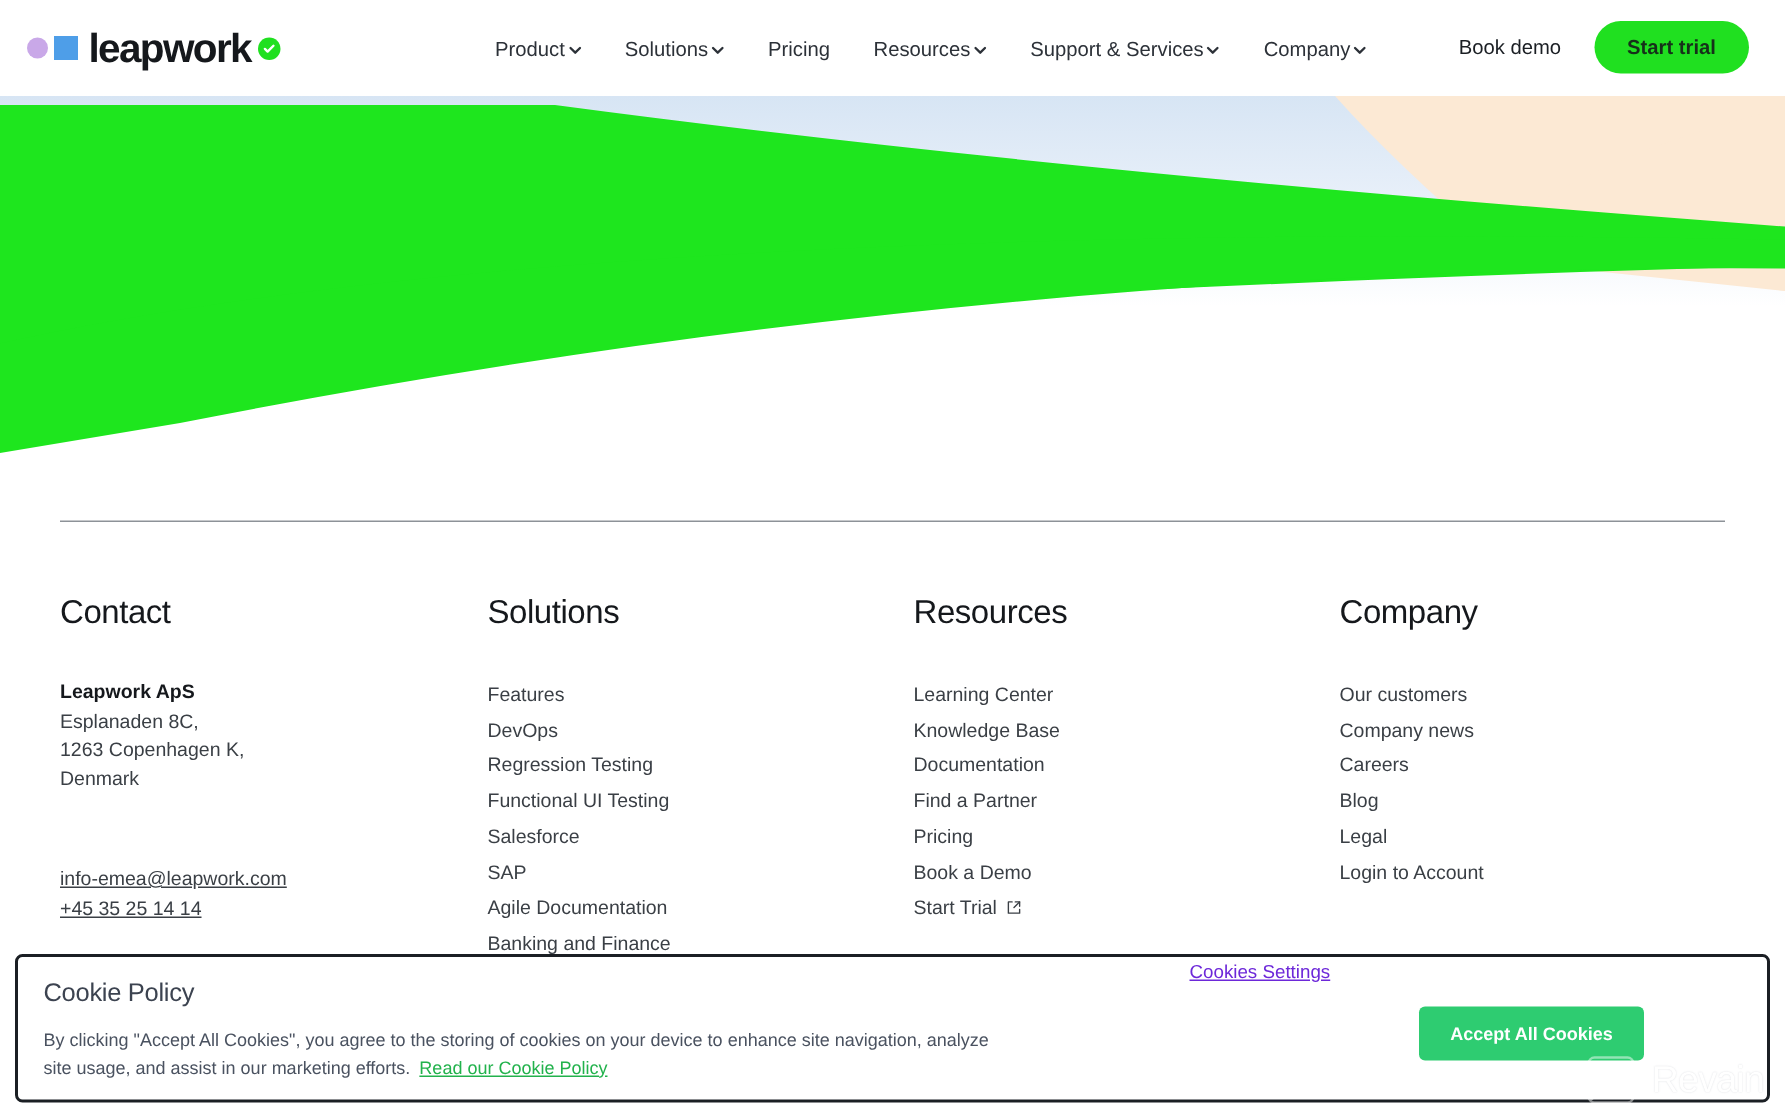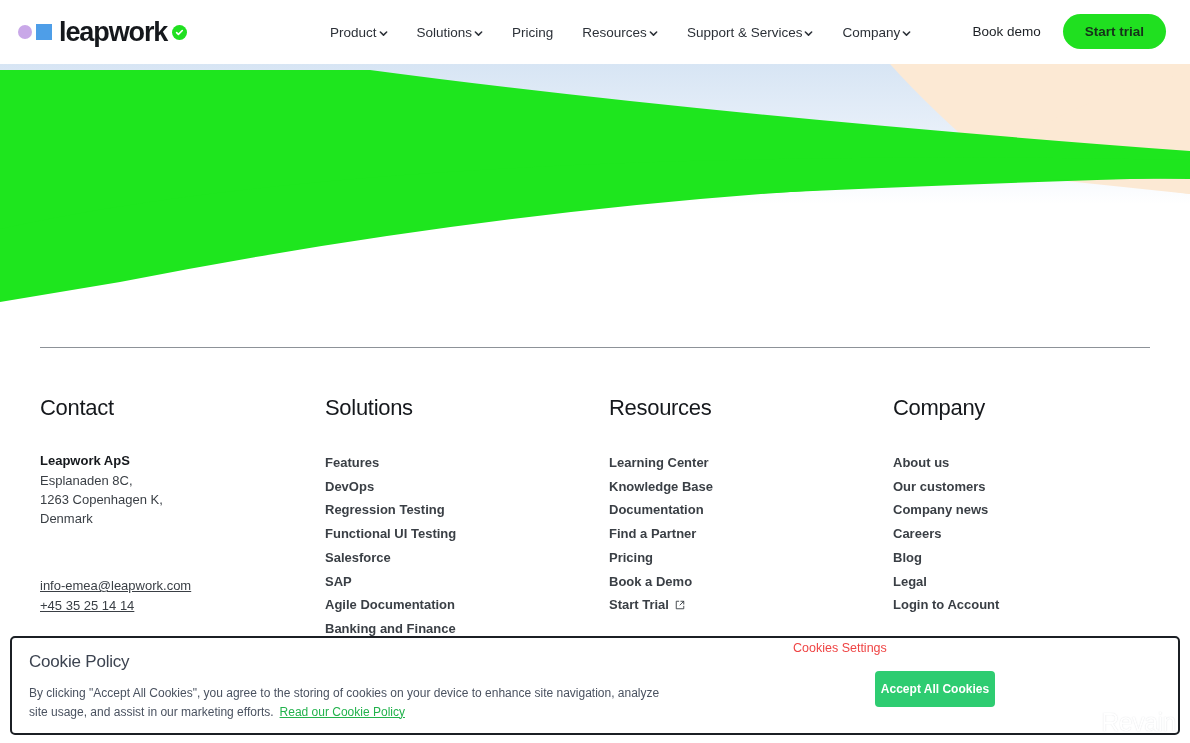--- a/index.html
+++ b/index.html
@@ -86,21 +86,21 @@
   .fcol.c2 { left: 325px; width: 270px; }
   .fcol.c3 { left: 609px; width: 270px; }
   .fcol.c4 { left: 893px; width: 260px; }
 
   .fcol h3 {
     font-size: 22px; font-weight: 400; color: #15181c;
     letter-spacing: -0.3px; margin-bottom: 30px; line-height: 26px;
   }
   .flink {
     display: block; font-size: 13px; color: #3a3f45;
-    line-height: 23.7px; text-decoration: none; cursor: pointer; font-weight: bold;
+    line-height: 23.7px; text-decoration: none; cursor: pointer;
   }
   .addr-name { font-size: 13px; font-weight: 700; color: #15181c; line-height: 20px; }
   .addr-line { font-size: 13px; color: #3a3f45; line-height: 19px; }
   .contact-links { margin-top: 48px; }
   .contact-links a {
     display: block; font-size: 13px; color: #3a3f45;
     text-decoration: underline; line-height: 20px; cursor: pointer;
   }
   .ext-icon { display: inline-block; margin-left: 6px; vertical-align: -1px; }
   .ext-icon svg { display: block; }
@@ -123,39 +123,39 @@
   .cookie-body {
     position: absolute; left: 17px; top: 46px; width: 640px;
     font-size: 12px; color: #4a5260; line-height: 18.5px;
   }
   .cookie-body a {
     color: #22b24c; text-decoration: underline; cursor: pointer;
     margin-left: 6px; font-weight: 400;
   }
   .cookie-settings {
     position: absolute; left: 793px; top: 641px;
-    font-size: 12.5px; color: #ef4444;
-    cursor: pointer;
+    font-size: 12.5px; color: #6d28d9;
+    text-decoration: underline; cursor: pointer;
     z-index: 61; white-space: nowrap;
   }
   .accept-btn {
-    position: absolute; left: 875px; top: 671px;
-    width: 120px; height: 36px;
+    position: absolute; left: 946px; top: 671px;
+    width: 150px; height: 36px;
     background: #2ecc71; color: #ffffff;
     border: none; border-radius: 4px;
     font-size: 12px; font-weight: 700; cursor: pointer;
     font-family: "Liberation Sans", sans-serif;
     z-index: 61;
   }
 
   
   .watermark {
     position: absolute; right: 14px; bottom: 6px;
     display: flex; align-items: center; gap: 10px;
-    z-index: 70; opacity: 0.5; flex-direction: column;
+    z-index: 70; opacity: 0.5;
   }
   .wm-text {
     font-size: 25px; color: #ffffff; font-weight: 400;
     letter-spacing: -0.5px;
     text-shadow: 0 0 1px rgba(160,165,175,0.85);
   }
   .wm-logo svg { display: block; }
 </style>
 </head>
 <body>
@@ -288,21 +288,20 @@
             <path d="M4.5 1.5 H1.5 V10.5 H10.5 V7.5" stroke="#3a3f45" stroke-width="1.1" fill="none" stroke-linecap="round" stroke-linejoin="round"></path>
             <path d="M7 1.5 H10.5 V5" stroke="#3a3f45" stroke-width="1.1" fill="none" stroke-linecap="round" stroke-linejoin="round"></path>
             <path d="M10.5 1.5 L6 6" stroke="#3a3f45" stroke-width="1.1" fill="none" stroke-linecap="round"></path>
           </svg>
         </span>
       </div>
     </div>
 
     <div class="fcol c4">
       <h3>Company</h3>
-      <a class="flink">About us</a>
       <a class="flink">Our customers</a>
       <a class="flink">Company news</a>
       <a class="flink">Careers</a>
       <a class="flink">Blog</a>
       <a class="flink">Legal</a>
       <a class="flink">Login to Account</a>
     </div>
   </div>
 
   <div class="cookie">

